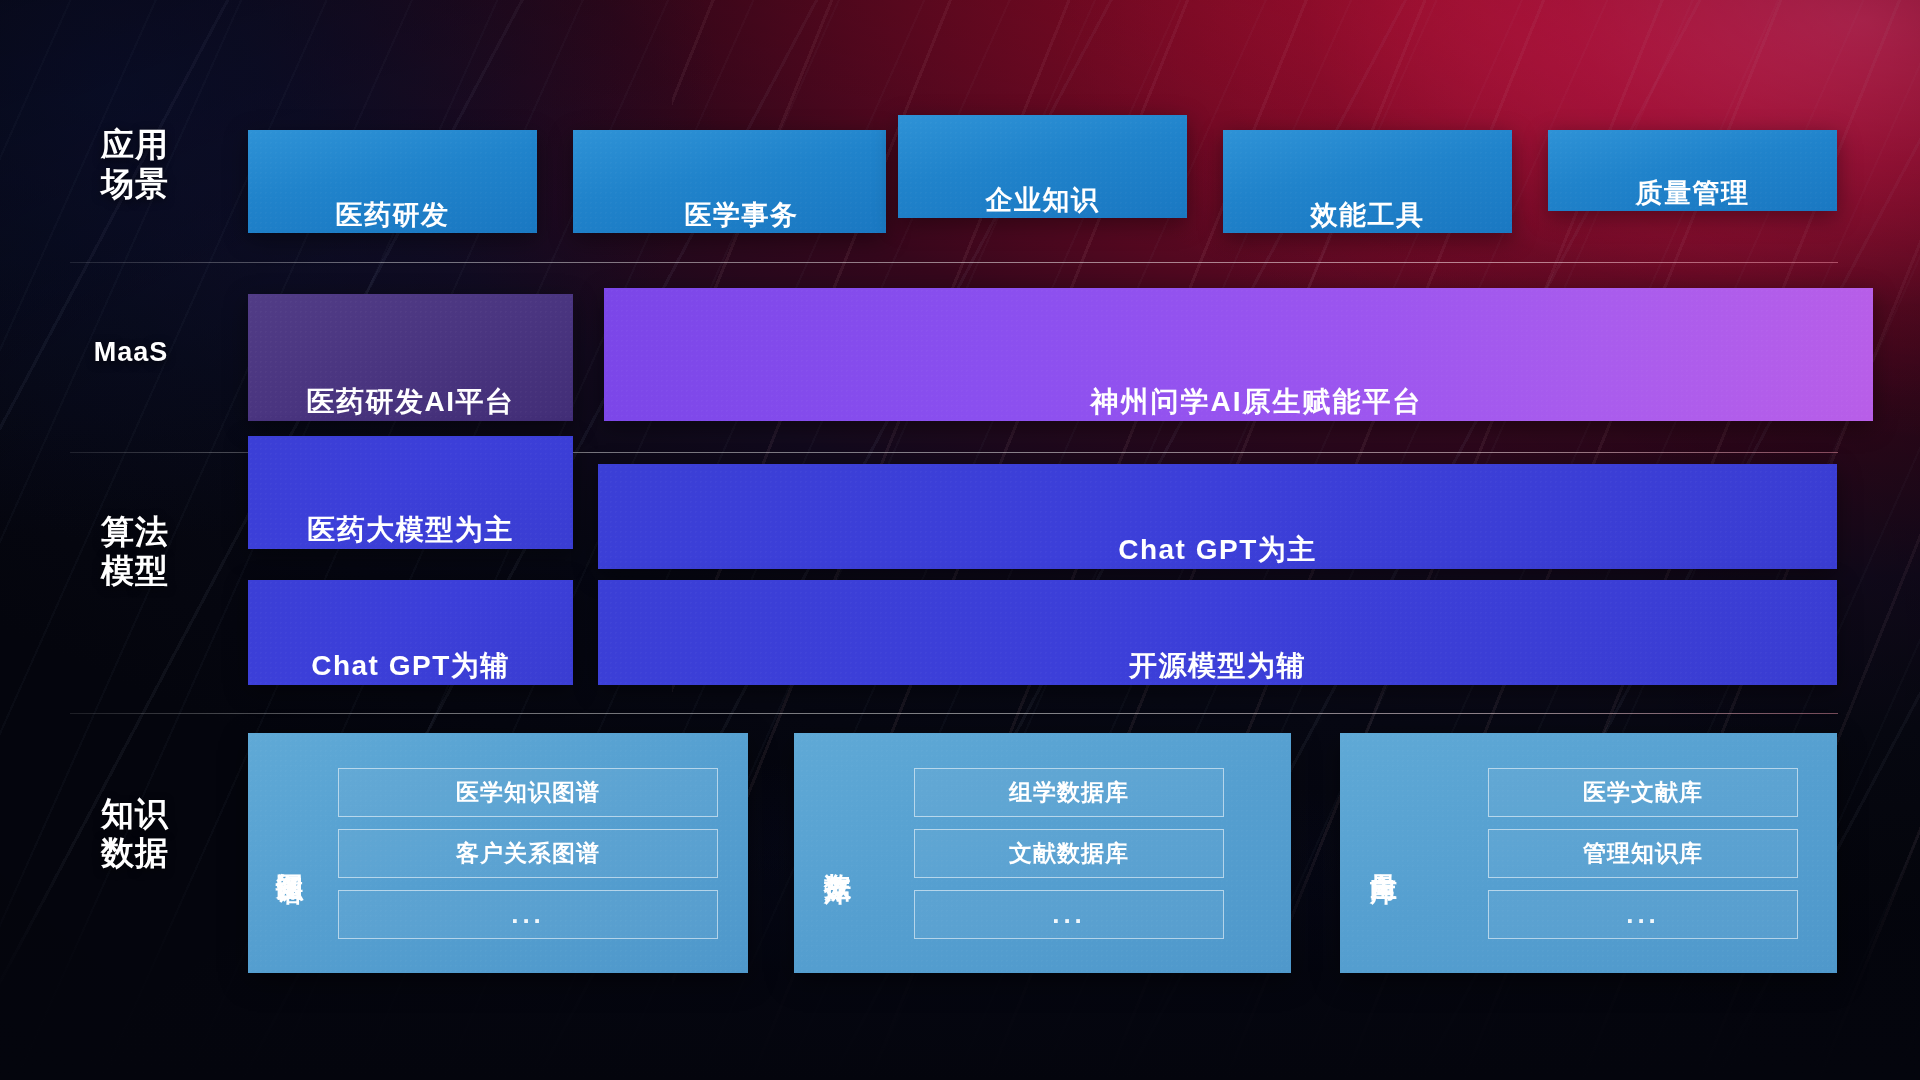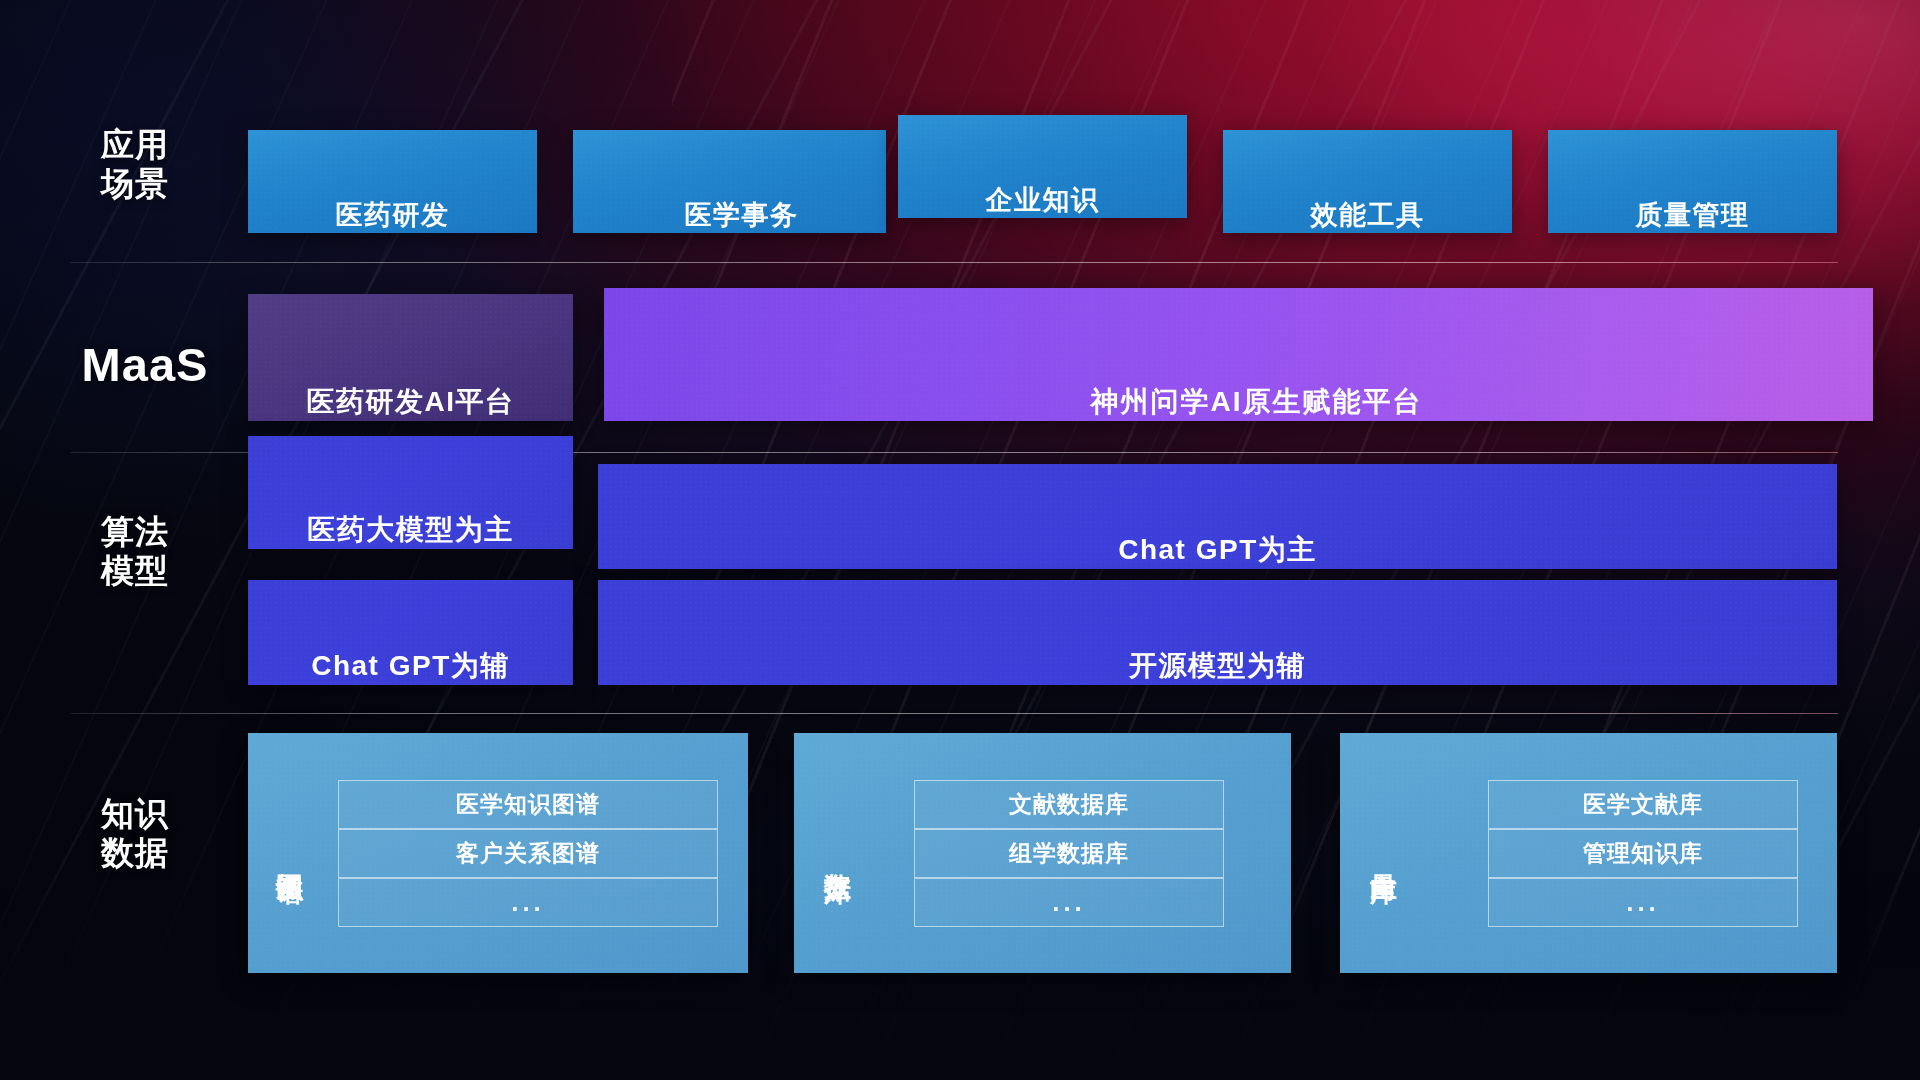--- a/index.html
+++ b/index.html
@@ -66,21 +66,21 @@
   .algo{background:linear-gradient(150deg,#3b3fd6 0%,#3c3fd9 45%,#3a3dd2 100%);
     font-size:28px;letter-spacing:1.5px;}
 
   .kpanel{position:absolute;background:linear-gradient(160deg,#5fa9d6 0%,#559fd0 50%,#4f98cb 100%);
     box-shadow:0 8px 26px rgba(0,0,0,.42);}
   .kpanel .vlabel{position:absolute;left:0;top:0;height:100%;width:74px;
     display:flex;align-items:center;justify-content:center;
     color:#fff;font-weight:bold;font-size:27px;line-height:1.22;letter-spacing:1px;
     writing-mode:vertical-rl;text-orientation:upright;}
   .kitems{position:absolute;top:0;height:100%;display:flex;flex-direction:column;
-    justify-content:center;gap:0;}
+    justify-content:center;gap:12px;}
   .kitem{display:flex;align-items:center;justify-content:center;
     border:1px solid rgba(255,255,255,.55);color:#ffffff;font-weight:bold;
     font-size:23px;letter-spacing:1px;height:47px;
     background:rgba(255,255,255,.045);}
   .kitem.dots{font-size:26px;letter-spacing:4px;color:rgba(255,255,255,.92);}
 
   
   .cell::after,.kpanel::after{content:"";position:absolute;inset:0;pointer-events:none;
     background-image:radial-gradient(rgba(255,255,255,.05) 1px, rgba(0,0,0,0) 1px);
     background-size:5px 5px;opacity:.5;}
@@ -113,27 +113,27 @@
       </div>
     <div class="cell scene" style="left:573px;top:130px;width:289px;height:103px;padding-left:24px;">
       <span>医学事务</span>
       </div>
     <div class="cell scene" style="left:898px;top:115px;width:289px;height:103px;">
       <span>企业知识</span>
       </div>
     <div class="cell scene" style="left:1223px;top:130px;width:289px;height:103px;">
       <span>效能工具</span>
       </div>
-    <div class="cell scene" style="left:1548px;top:130px;width:289px;height:103px;">
+    <div class="cell scene" style="left:1548px;top:130px;width:289px;height:81px;">
       <span>质量管理</span>
       </div>
 
     <div class="divider" style="left:70px;top:262px;width:1768px;"></div>
 
-    <div class="rowlabel" style="left:70px;top:337px;width:150px;font-size:47px;">
+    <div class="rowlabel" style="left:56px;top:337px;width:150px;font-size:27px;">
       <div>MaaS</div>
     </div>
 
     <div class="cell maas-left" style="left:248px;top:294px;width:325px;height:127px;">
       <span>医药研发AI平台</span>
       </div>
 
     <div class="cell maas-right" style="left:604px;top:288px;width:1233px;height:133px;">
       <span>神州问学AI原生赋能平台</span>
       </div>
@@ -171,22 +171,22 @@
       <div class="kitems" style="left:90px;width:380px;">
         <div class="kitem">医学知识图谱</div>
         <div class="kitem">客户关系图谱</div>
         <div class="kitem dots">...</div>
       </div>
     </div>
 
     <div class="kpanel" style="left:794px;top:733px;width:497px;height:240px;">
       <div class="vlabel" style="width:86px;">数据库</div>
       <div class="kitems" style="left:120px;width:310px;">
+        <div class="kitem">组学数据库</div>
         <div class="kitem">文献数据库</div>
-        <div class="kitem">组学数据库</div>
         <div class="kitem dots">...</div>
       </div>
     </div>
 
     <div class="kpanel" style="left:1340px;top:733px;width:497px;height:240px;">
       <div class="vlabel" style="width:86px;">向量库</div>
       <div class="kitems" style="left:118px;width:310px;margin-left:30px;">
         <div class="kitem">医学文献库</div>
         <div class="kitem">管理知识库</div>
         <div class="kitem dots">...</div>

